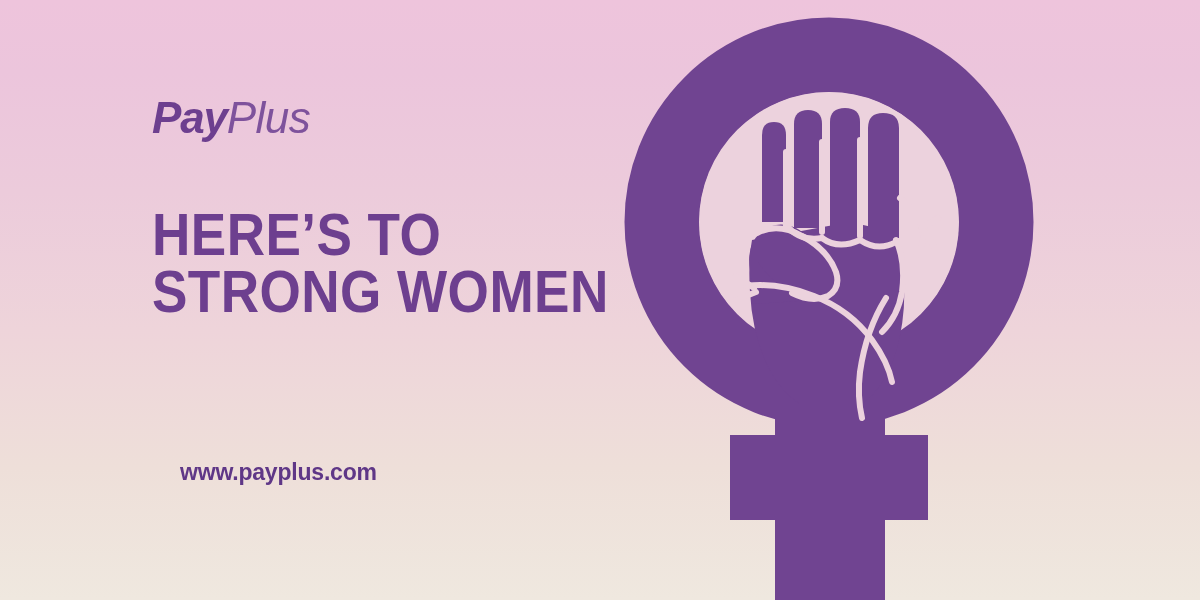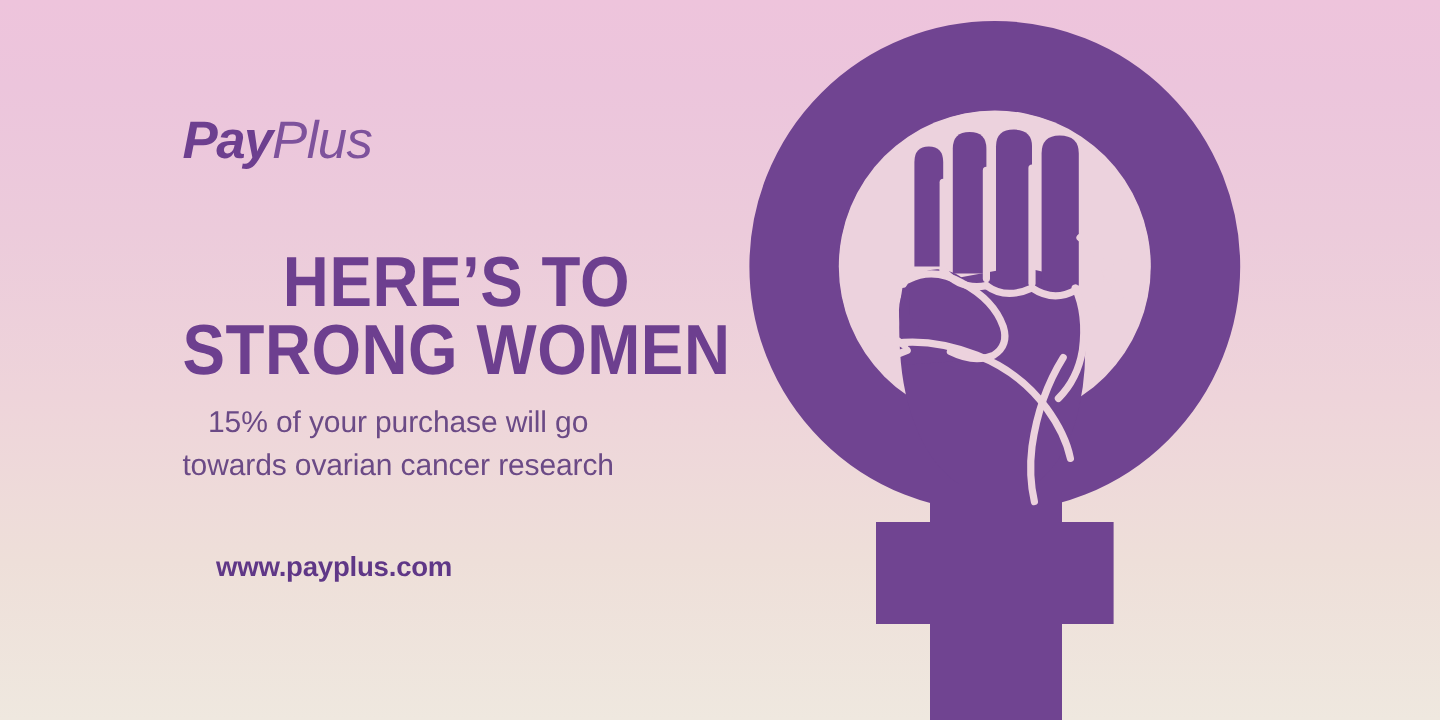--- a/index.html
+++ b/index.html
@@ -21,21 +21,21 @@
         #eed4da 55%,
         #eedfd9 78%,
         #efe8df 100%);
     overflow:hidden;
   }
 
   
   .content {
     position:absolute;
     left:152px; top:0;
-    width:430px; height:600px;text-align:center;
+    width:430px; height:600px;
   }
 
   
   .logo {
     position:absolute;
     left:0; top:96px;
     font-size:44px;
     line-height:1;
     white-space:nowrap;
     letter-spacing:-0.5px;
@@ -112,24 +112,20 @@
 
     <div class="logo">
       <span class="logo-pay">Pay</span><span class="logo-plus">Plus</span>
     </div>
 
     <div class="headline">
       <span class="hl-line">Here’s to</span>
       <span class="hl-line">Strong Women</span>
     </div>
 
-    <div class="subtitle">
-      <span class="sub-line">15% of your purchase will go</span>
-      <span class="sub-line">towards ovarian cancer research</span>
-    </div>
 
     <div class="url">www.payplus.com</div>
 
   </div>
 
   <div class="symbol">
     <svg viewBox="0 0 470 600" xmlns="http://www.w3.org/2000/svg" aria-hidden="true">
       <defs>
         <clipPath id="frameclip">
           <rect x="0" y="0" width="470" height="600"></rect>

